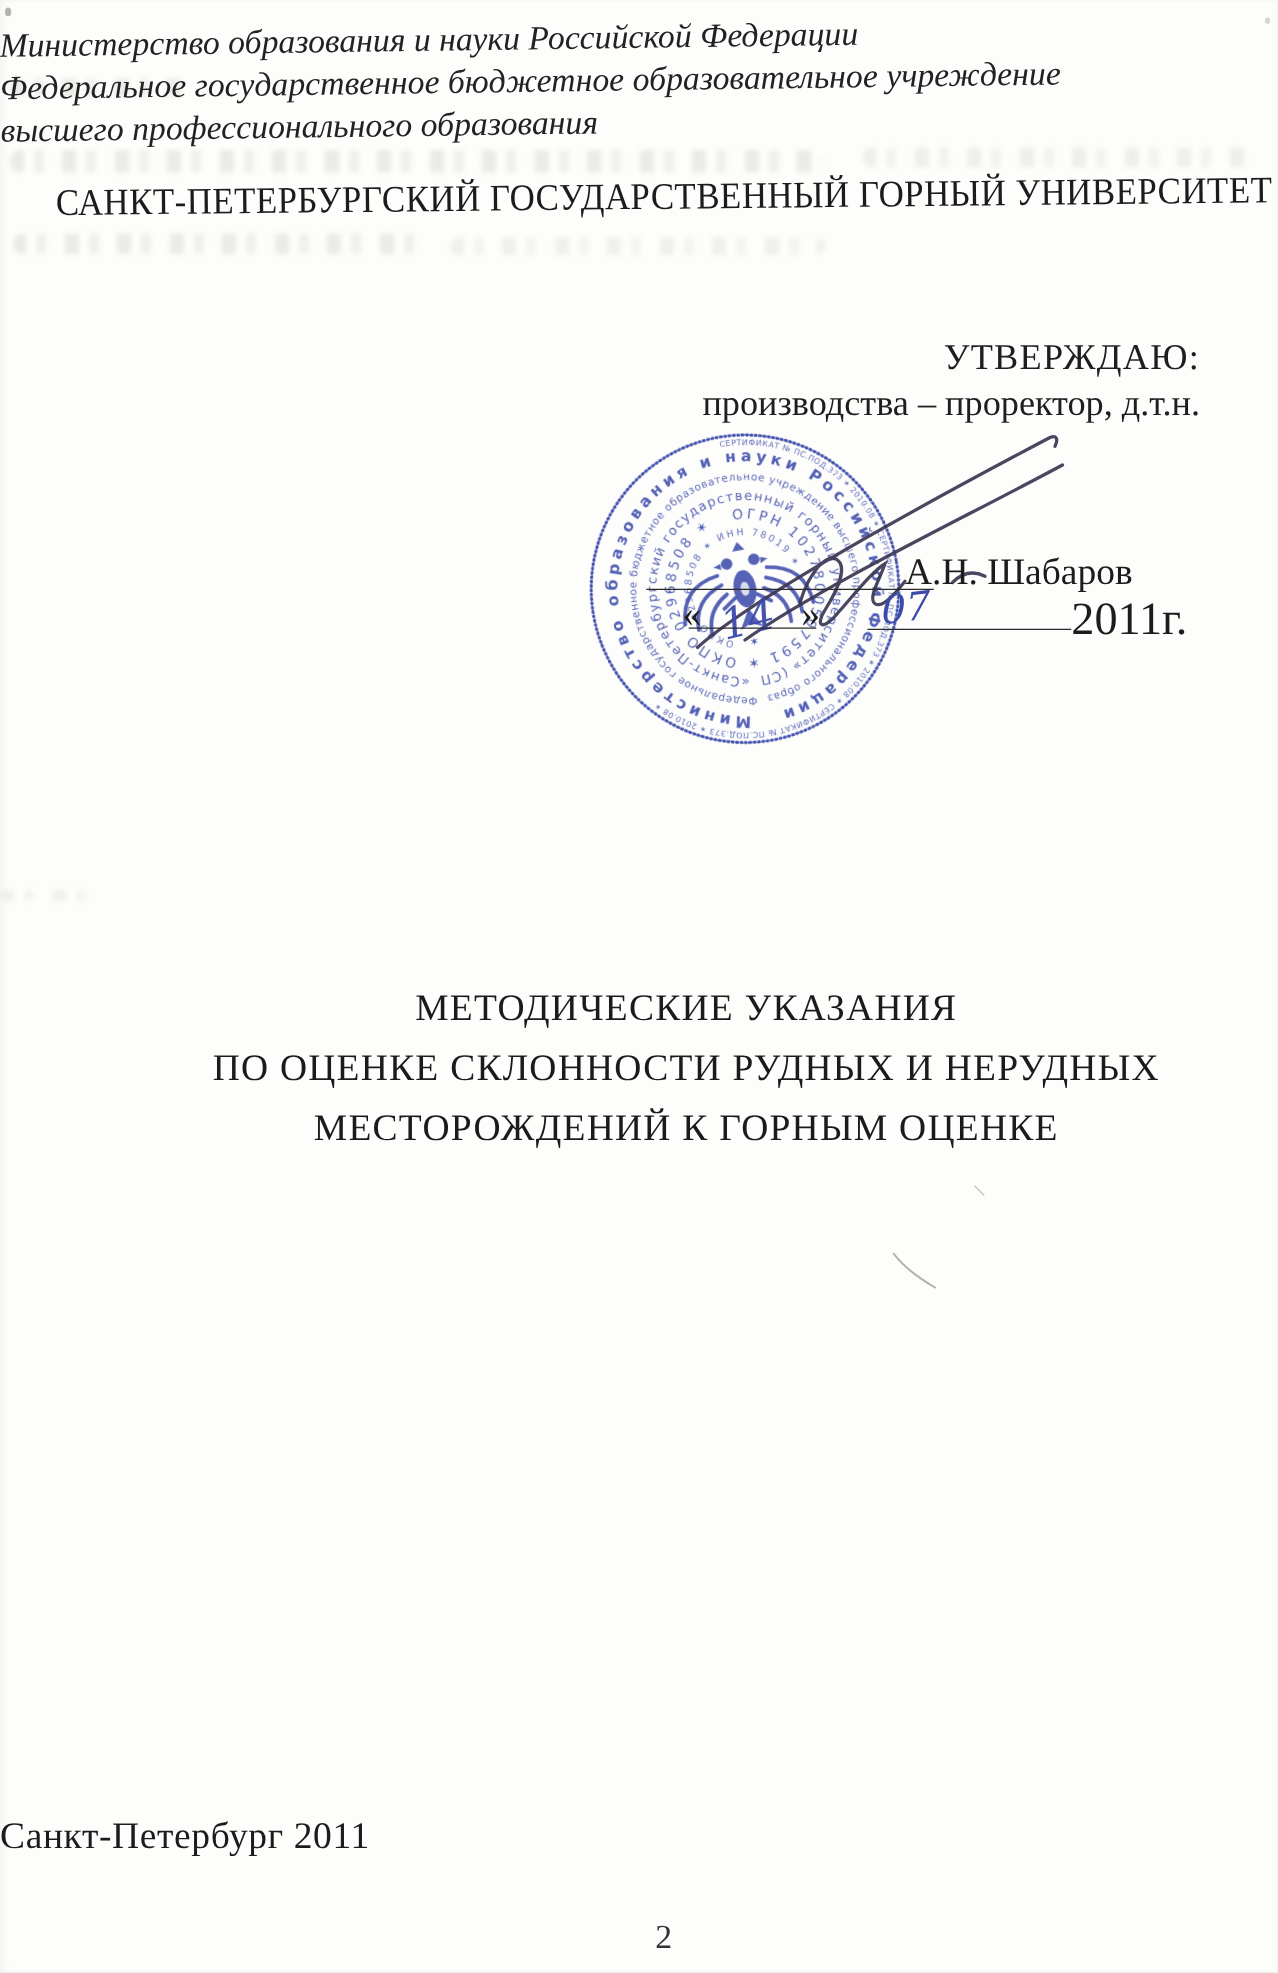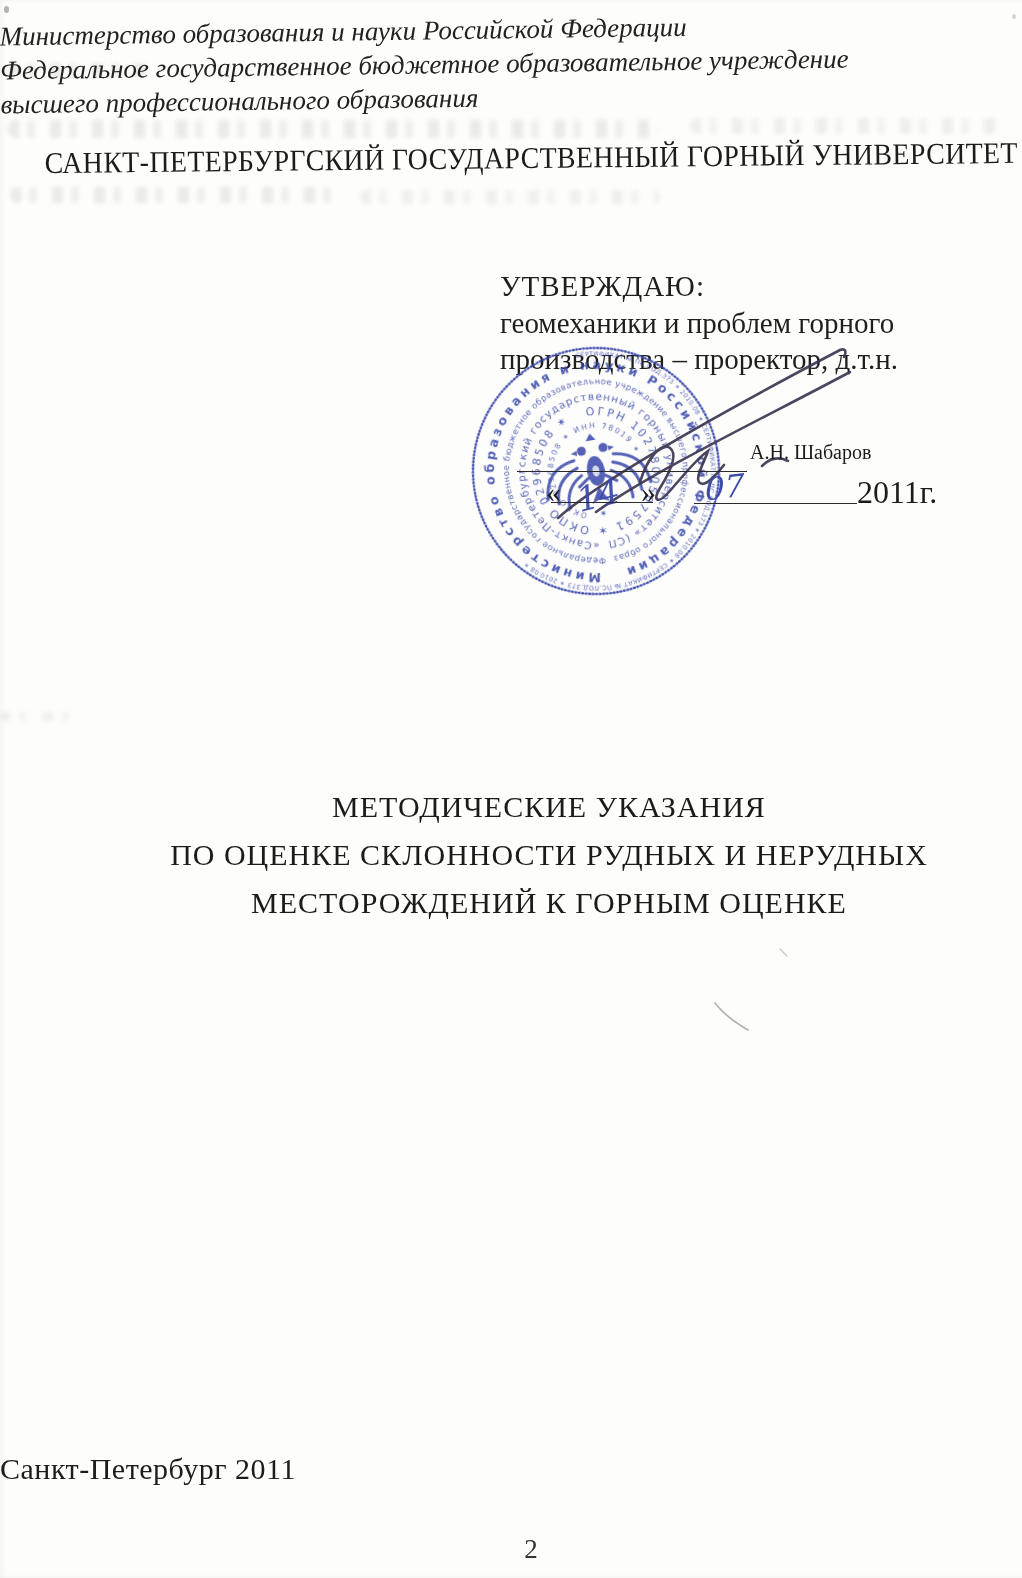--- a/index.html
+++ b/index.html
@@ -24,35 +24,35 @@
   }
   .uni{
     position:absolute;top:141px;left:0;width:100%;
     transform:rotate(-0.6deg);
     font-size:30px;white-space:nowrap;
   }
   .uni .squeeze{display:inline-block;transform:scaleX(.93);letter-spacing:.4px;}
   
   .approve{
     position:absolute;left:500px;top:268px;width:460px;
-    font-size:29px;line-height:36.5px;text-align:left;color:#1e1e1e;
+    font-size:29px;line-height:36.5px;text-align:right;color:#1e1e1e;
   }
   .approve .cap{letter-spacing:1px;}
   .sig-line{position:absolute;left:517px;top:471px;width:230px;height:0;border-top:1.8px solid #2a2a2a;}
-  .signee{position:absolute;left:750px;top:441px;font-size:20px;}
+  .signee{position:absolute;left:724px;top:441px;font-size:30px;}
   .q-open{position:absolute;left:546px;top:475px;font-size:30px;}
   .q-close{position:absolute;left:641px;top:475px;font-size:30px;}
   .dline-a{position:absolute;left:551px;top:502px;width:102px;height:0;border-top:1.8px solid #2a2a2a;}
   .dline-b{position:absolute;left:694px;top:503px;width:163px;height:0;border-top:1.8px solid #2a2a2a;}
   .hand{
     position:absolute;color:#3b4aab;font-style:italic;
     font-family:"DejaVu Serif", serif;
   }
   .hand.month{left:705px;top:469px;font-size:31px;transform:rotate(-7deg) skewX(-6deg);}
-  .year{position:absolute;left:857px;top:474px;font-size:32px;}
+  .year{position:absolute;left:857px;top:474px;font-size:37px;}
   
   .stamp{position:absolute;left:470px;top:345px;width:252px;height:252px;opacity:.95;}
   .sigsvg{position:absolute;left:430px;top:320px;width:560px;height:220px;pointer-events:none;}
   
   .title{
     position:absolute;top:783px;left:0;width:100%;padding-left:36px;box-sizing:border-box;
     font-size:30px;line-height:48px;letter-spacing:1px;text-align:center;color:#1b1b1b;
   }
   
   .city{position:absolute;top:1452px;left:0;width:100%;text-align:left;font-size:30px;letter-spacing:.5px;}
@@ -85,21 +85,20 @@
     <div>Федеральное государственное бюджетное образовательное учреждение</div>
     <div>высшего профессионального образования</div>
   </div>
 
   <div class="uni center">
     <span class="squeeze">САНКТ-ПЕТЕРБУРГСКИЙ ГОСУДАРСТВЕННЫЙ ГОРНЫЙ УНИВЕРСИТЕТ</span>
   </div>
 
   <div class="approve">
     <div class="cap">УТВЕРЖДАЮ:</div>
-    <div>геомеханики и проблем горного</div>
     <div>производства – проректор, д.т.н.</div>
   </div>
 
   <svg class="stamp" viewBox="0 0 252 252">
     <defs>
       <filter id="inkblur" x="-5%" y="-5%" width="110%" height="110%">
         <feGaussianBlur stdDeviation="0.35"></feGaussianBlur>
       </filter>
       <path id="rCert" d="M126,11 a115,115 0 1 1 -0.01,0"></path>
       <path id="rMin" d="M126,228 a102,102 0 1 1 0.01,0"></path>

